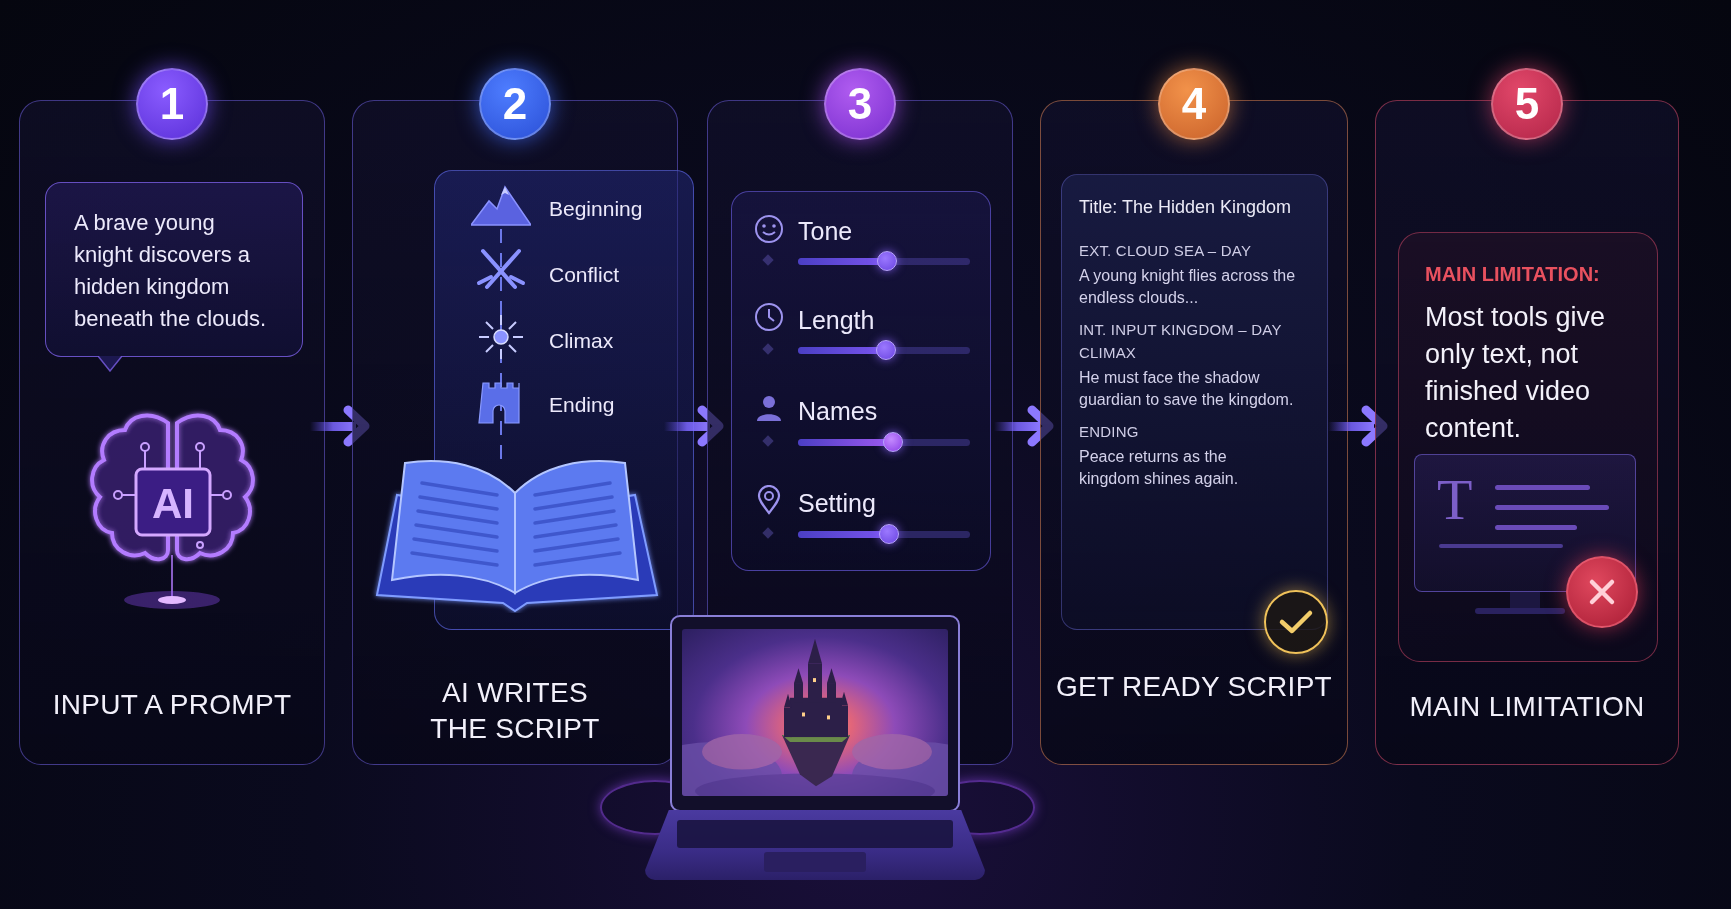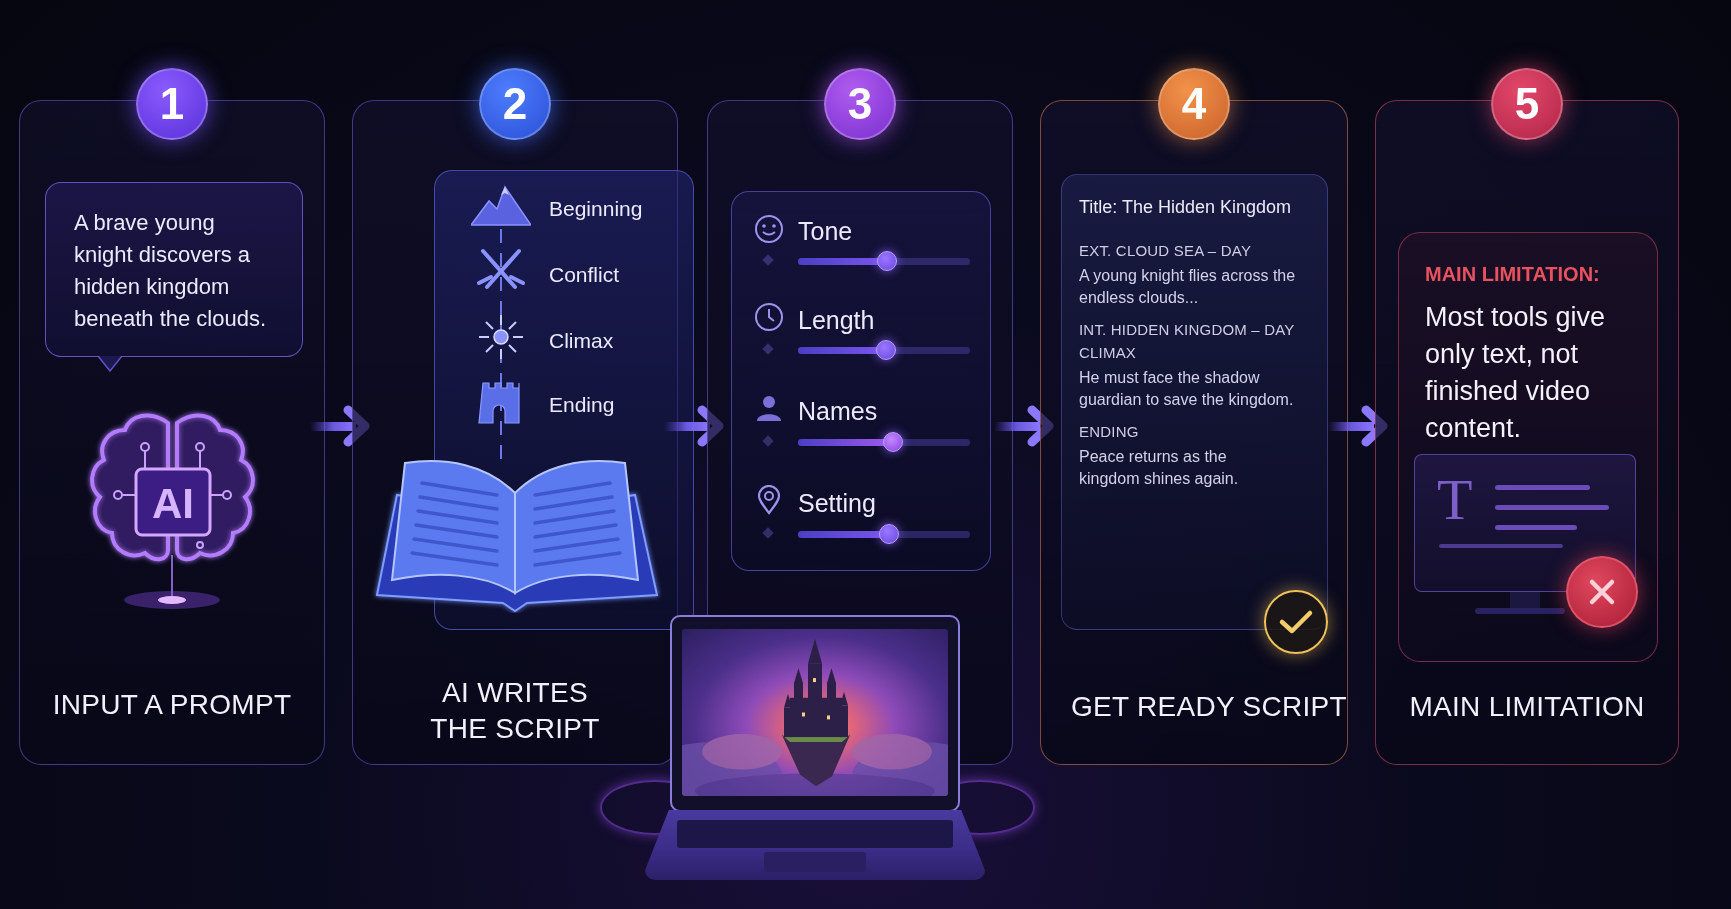--- a/index.html
+++ b/index.html
@@ -353,27 +353,27 @@
   </div>
 </div>
 
 <svg class="arrow" style="left:994px;" viewBox="0 0 62 42">
   <rect x="0" y="17" width="46" height="9" fill="url(#arrowGrad)"></rect>
   <path d="M38 5 L55 21 L38 37" fill="none" stroke="#8c78ff" stroke-width="9" stroke-linecap="round" stroke-linejoin="round"></path>
 </svg>
 
 <div class="card c4" style="left:1040px; width:308px;">
   <div class="badge b4">4</div>
-  <div class="card-title" style="top:588px;text-align:right;">GET READY SCRIPT</div>
+  <div class="card-title" style="top:568px;">GET READY SCRIPT</div>
 </div>
 <div class="script">
   <div class="script-title">Title: The Hidden Kingdom</div>
   <div class="scene-heading">EXT. CLOUD SEA – DAY</div>
   <div class="scene-text">A young knight flies across the endless clouds...</div>
-  <div class="scene-heading">INT. HIDDEN KINGDOM – DAY</div>
+  <div class="scene-heading">INT. INPUT KINGDOM – DAY</div>
   <div class="scene-heading">CLIMAX</div>
   <div class="scene-text">He must face the shadow guardian to save the kingdom.</div>
   <div class="scene-heading">ENDING</div>
   <div class="scene-text" style="width:175px;">Peace returns as the kingdom shines again.</div>
 </div>
 <div class="check-badge">
   <svg width="36" height="28" viewBox="0 0 36 28">
     <path d="M4 14 L14 23 L32 5" fill="none" stroke="#f3cd6a" stroke-width="4.5" stroke-linecap="round" stroke-linejoin="round"></path>
   </svg>
 </div>

